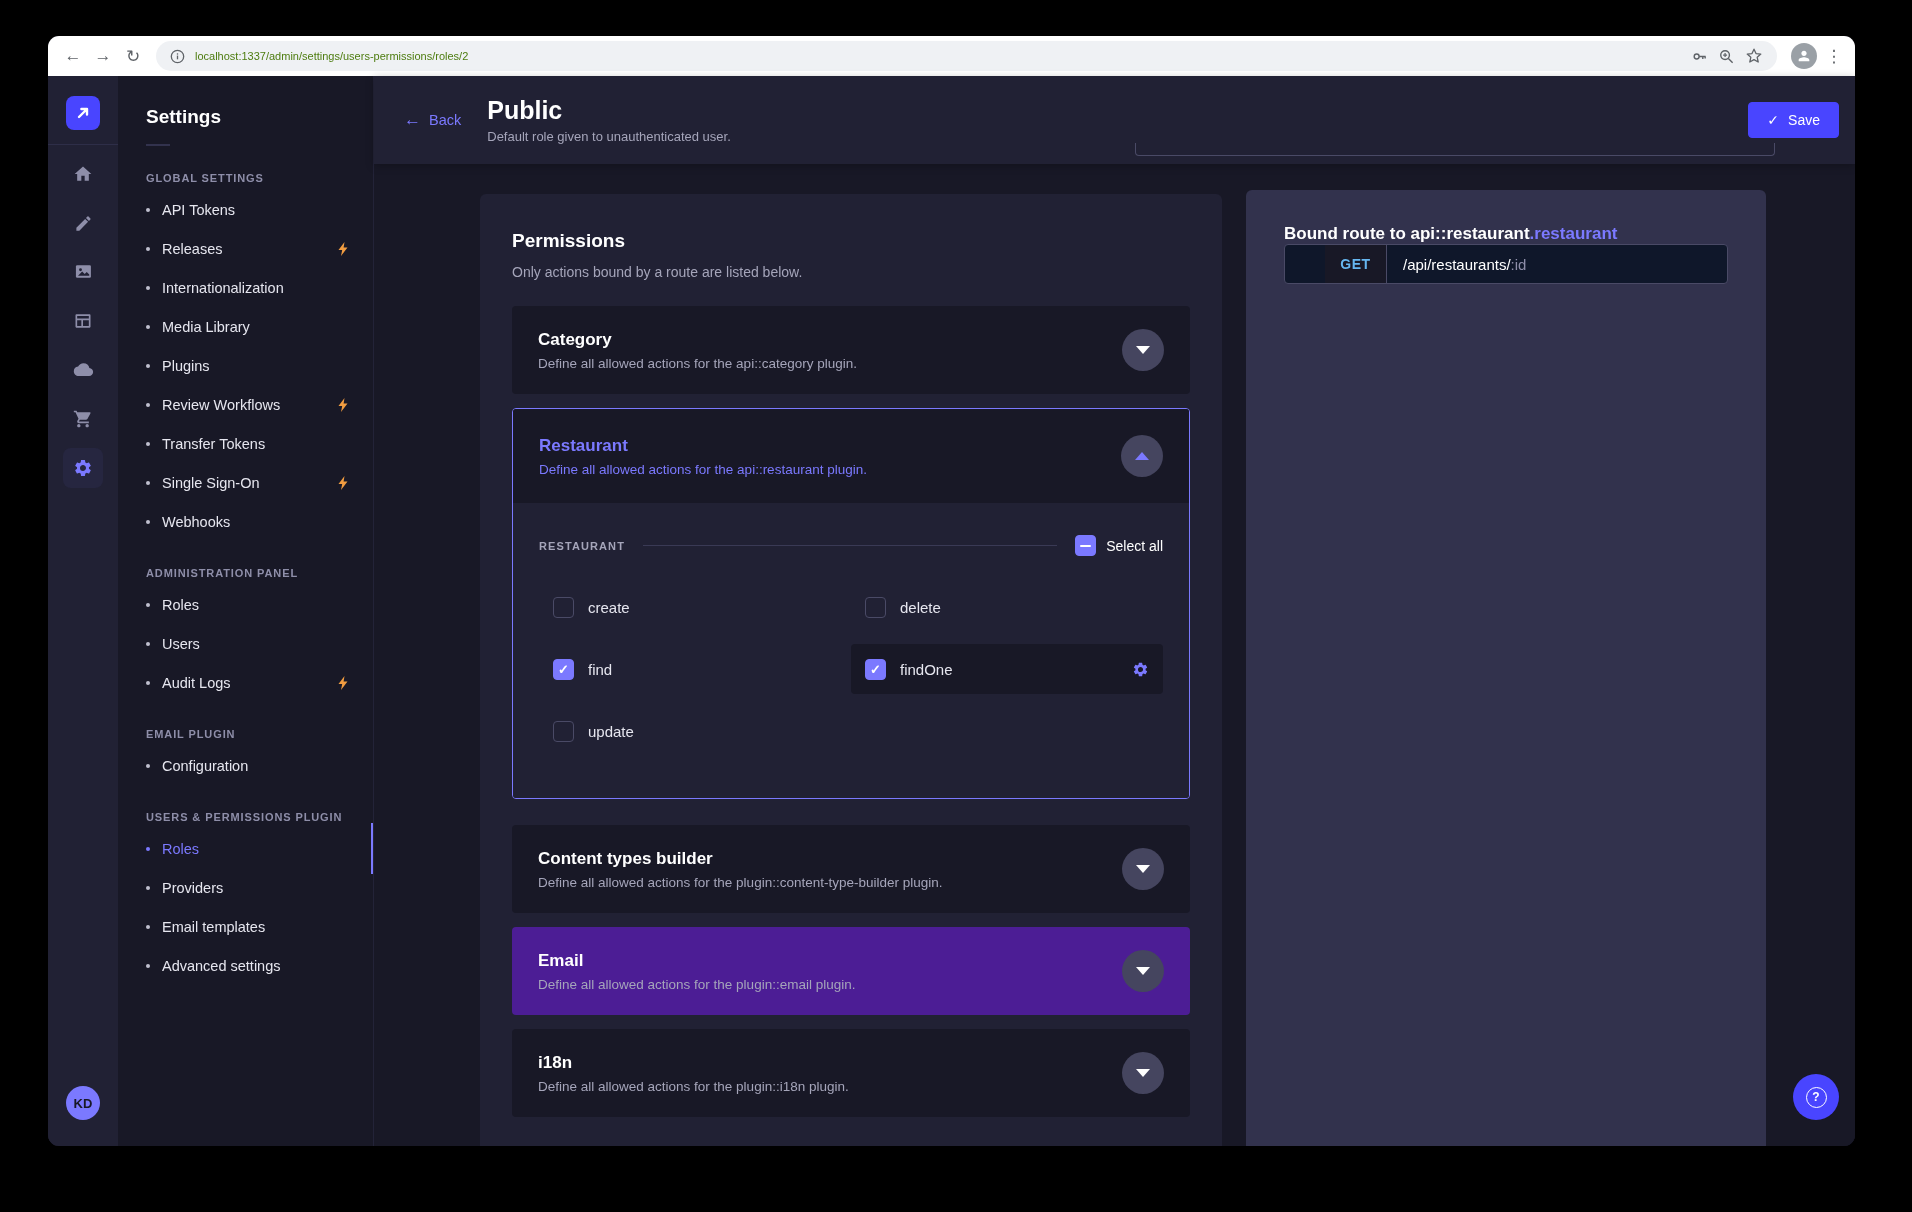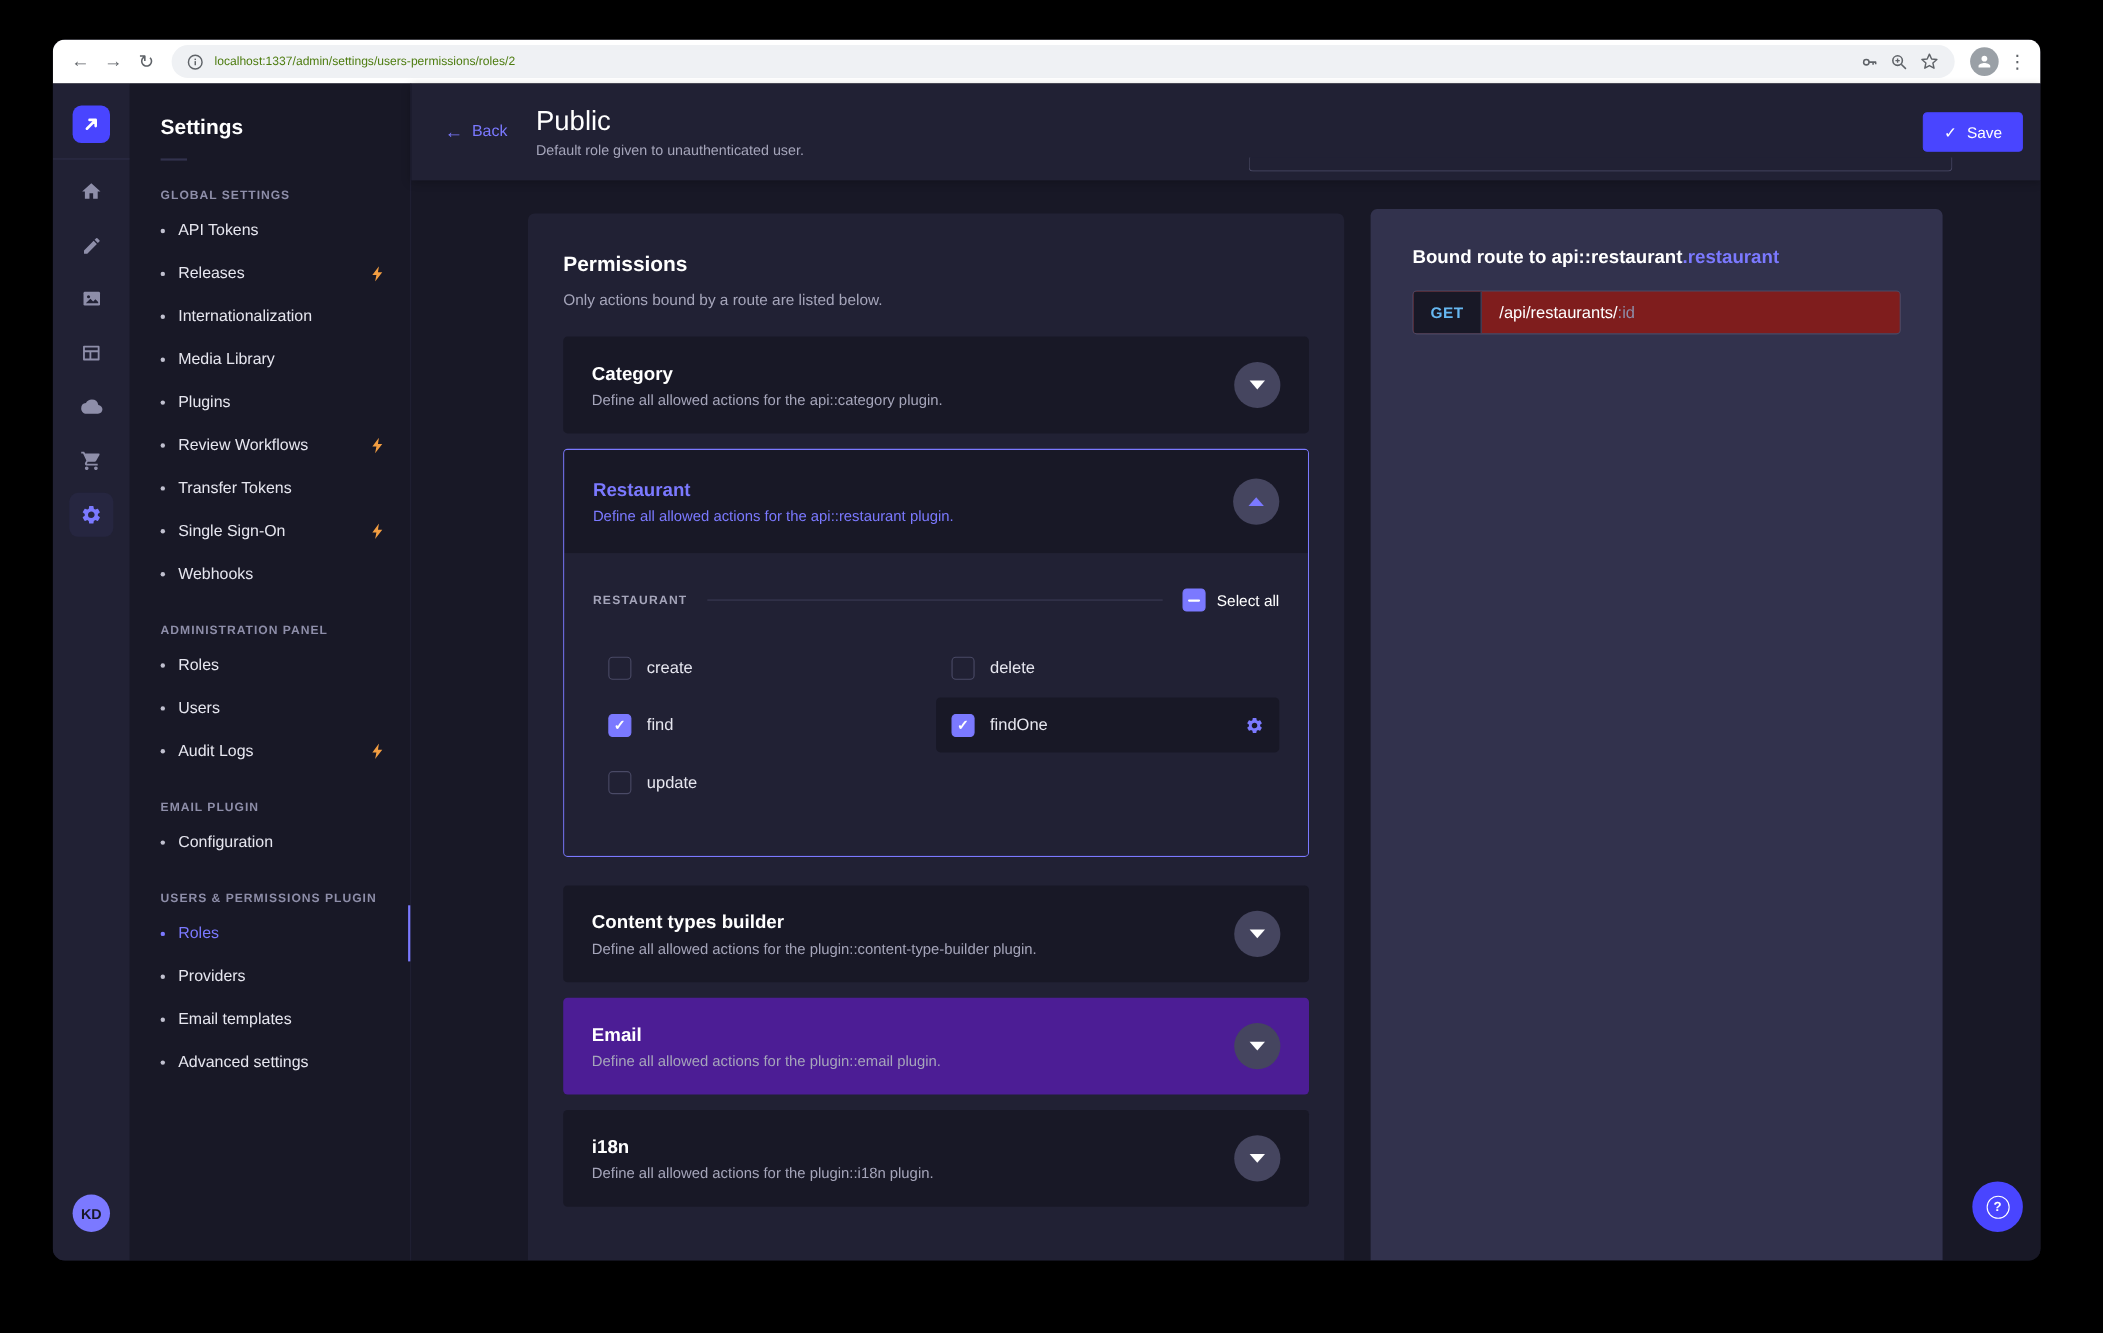--- a/index.html
+++ b/index.html
@@ -65,21 +65,21 @@
   .item.active .item-label { color:#7b79ff; }
   .item.active .bullet { background:#7b79ff; }
   .item.active::after { content:''; position:absolute; right:-1px; top:-6px; bottom:-6px;
     width:3px; background:#7b79ff; }
 
   .main { flex:1; display:flex; flex-direction:column; min-width:0; position:relative; }
   .page-header { height:88px; background:#212134; display:flex; align-items:center;
     padding:0 16px 0 30px; position:relative; flex:none; box-shadow:0 2px 8px rgba(0,0,0,.25); z-index:2; }
   .back-link { display:flex; align-items:center; gap:8px; color:#7b79ff; font-size:14.5px; margin-right:26px; }
   .back-arrow { font-size:17px; }
-  .page-title { font-size:25px; font-weight:normal; color:#fff; }
+  .page-title { font-size:25px; font-weight:bold; color:#fff; }
   .page-subtitle { font-size:13px; color:#a5a5ba; margin-top:4px; }
   .save-btn { margin-left:auto; background:#4945ff; color:#fff; font-size:14px; height:36px;
     padding:0 18px; border-radius:4px; border:1px solid #4945ff; display:flex; align-items:center; gap:9px; }
   .partial-input { position:absolute; left:761px; bottom:8px; width:640px; height:13px;
     border:1px solid #4a4a66; border-top:none; border-radius:0 0 4px 4px; background:#212134; }
 
   .content { flex:1; position:relative; background:#181826; overflow:hidden; z-index:1; }
 
   .perms-panel { position:absolute; left:106px; top:30px; bottom:0; width:742px; background:#212134;
     border-radius:6px 6px 0 0; padding:36px 32px; }
@@ -107,32 +107,32 @@
   .group-label { font-size:11px; font-weight:bold; color:#a5a5ba; letter-spacing:1.1px; flex:none; }
   .group-line { flex:1; height:1px; background:#3a3a55; margin:0 18px; }
   .selectall { display:flex; align-items:center; gap:10px; flex:none; }
   .selectall-label { font-size:14px; color:#fff; }
   .cb { width:21px; height:21px; border-radius:4px; border:1px solid #4a4a66; flex:none;
     display:grid; place-items:center; }
   .cb.checked { background:#7b79ff; border-color:#7b79ff; }
   .cb .mark { color:#fff; font-size:13px; font-weight:bold; line-height:1; }
   .cb.indet { background:#7b79ff; border-color:#7b79ff; }
   .minus { width:11px; height:2px; background:#fff; border-radius:1px; }
-  .action-grid { display:grid; grid-template-columns:1fr 1fr; margin-top:26px; row-gap:2px; }
+  .action-grid { display:grid; grid-template-columns:1fr 1fr; margin-top:26px; row-gap:12px; }
   .action { display:flex; align-items:center; height:50px; padding:0 14px; border-radius:4px; }
   .action-label { font-size:15px; color:#e6e6ef; margin-left:14px; }
   .action.highlighted { background:#181826; }
   .action .gear-mini { margin-left:auto; display:block; }
 
   .route-panel { position:absolute; left:872px; top:26px; bottom:0; width:520px; background:#32324d;
     border-radius:6px 6px 0 0; padding:34px 38px; }
   .route-title { font-size:17px; font-weight:600; color:#fff; }
   .route-title .accent { color:#7b79ff; }
-  .route-box { margin-top:20px; height:40px; display:flex; align-items:stretch;
-    border:1px solid #4a4a66; border-radius:4px; overflow:hidden; background:#7f1d1d; }
+  .route-box { height:40px; display:flex; align-items:stretch;
+    border:1px solid #4a4a66; border-radius:4px; overflow:hidden; background:#0f172a;padding-left:40px; }
   .method { width:62px; background:#181826; display:grid; place-items:center; color:#66b7f1;
     font-size:14px; font-weight:bold; letter-spacing:.5px; border-right:1px solid #4a4a66; flex:none; }
   .path { display:flex; align-items:center; padding-left:16px; font-size:15px; color:#fff; }
   .path .param { color:#8e8ea9; }
 
   .help-btn { position:absolute; right:16px; bottom:26px; width:46px; height:46px; border-radius:50%;
     background:#4945ff; display:grid; place-items:center; z-index:3; }
   .help-glyph { width:21px; height:21px; border-radius:50%; border:1.5px solid #fff; display:grid;
     place-items:center; color:#fff; font-size:12px; font-weight:bold; }
 </style>

